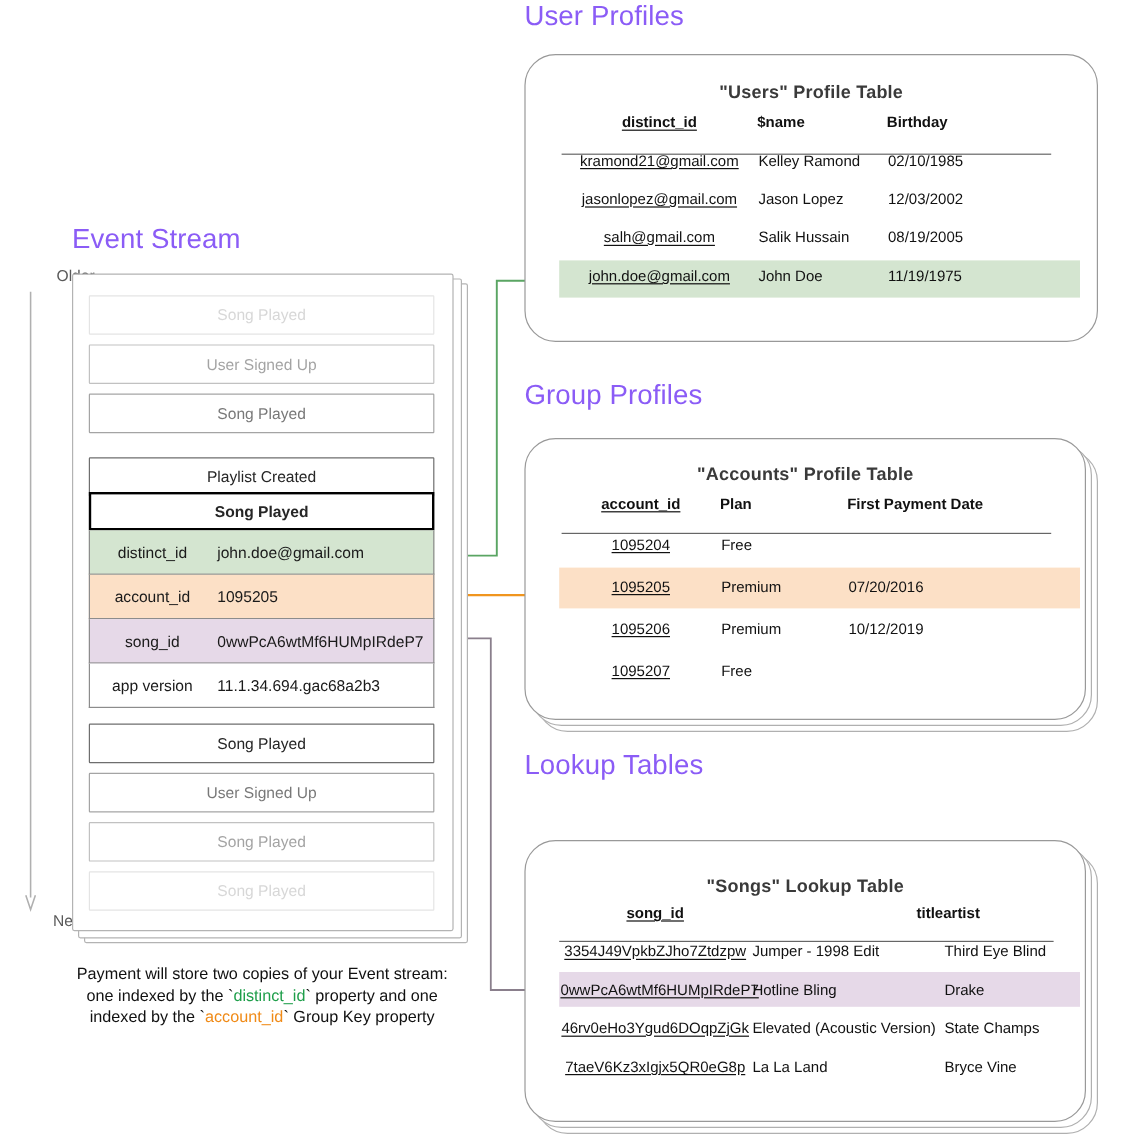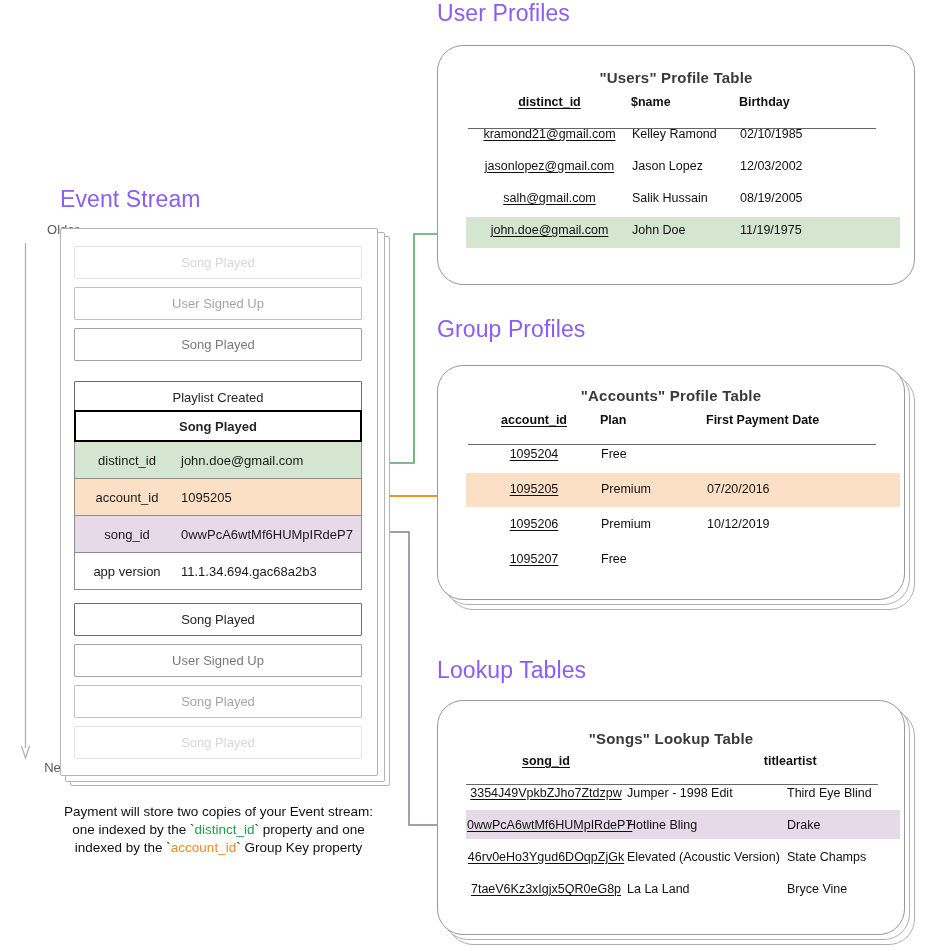--- a/index.html
+++ b/index.html
@@ -364,21 +364,21 @@
       </tr>
       <tr>
         <td class="col-id" style="height:33px;"><span>1095207</span></td>
         <td class="col-left">Free</td>
         <td class="col-left"></td>
       </tr>
     </tbody>
   </table>
 </div>
 
-<div class="abs section-title" style="left:437px;top:657px;width:478px;">Lookup Tables</div>
+<div class="abs section-title" style="left:437px;top:624px;width:478px;">Lookup Tables</div>
 
 <div class="panel-stack" style="left:437px;top:700px;width:478px;height:240px;">
   <div class="panel-shadow" style="left:10px;top:10px;width:468px;height:235px;"></div>
   <div class="panel-shadow" style="left:5px;top:5px;width:468px;height:235px;"></div>
   <div class="panel-card" style="width:468px;height:235px;"></div>
 
   <div class="panel-title abs" style="left:0;top:30px;width:468px;">"Songs" Lookup Table</div>
 
   <div class="rowhl" style="left:29px;top:110px;width:434px;height:29px;background:#e6d9e8;"></div>
 

